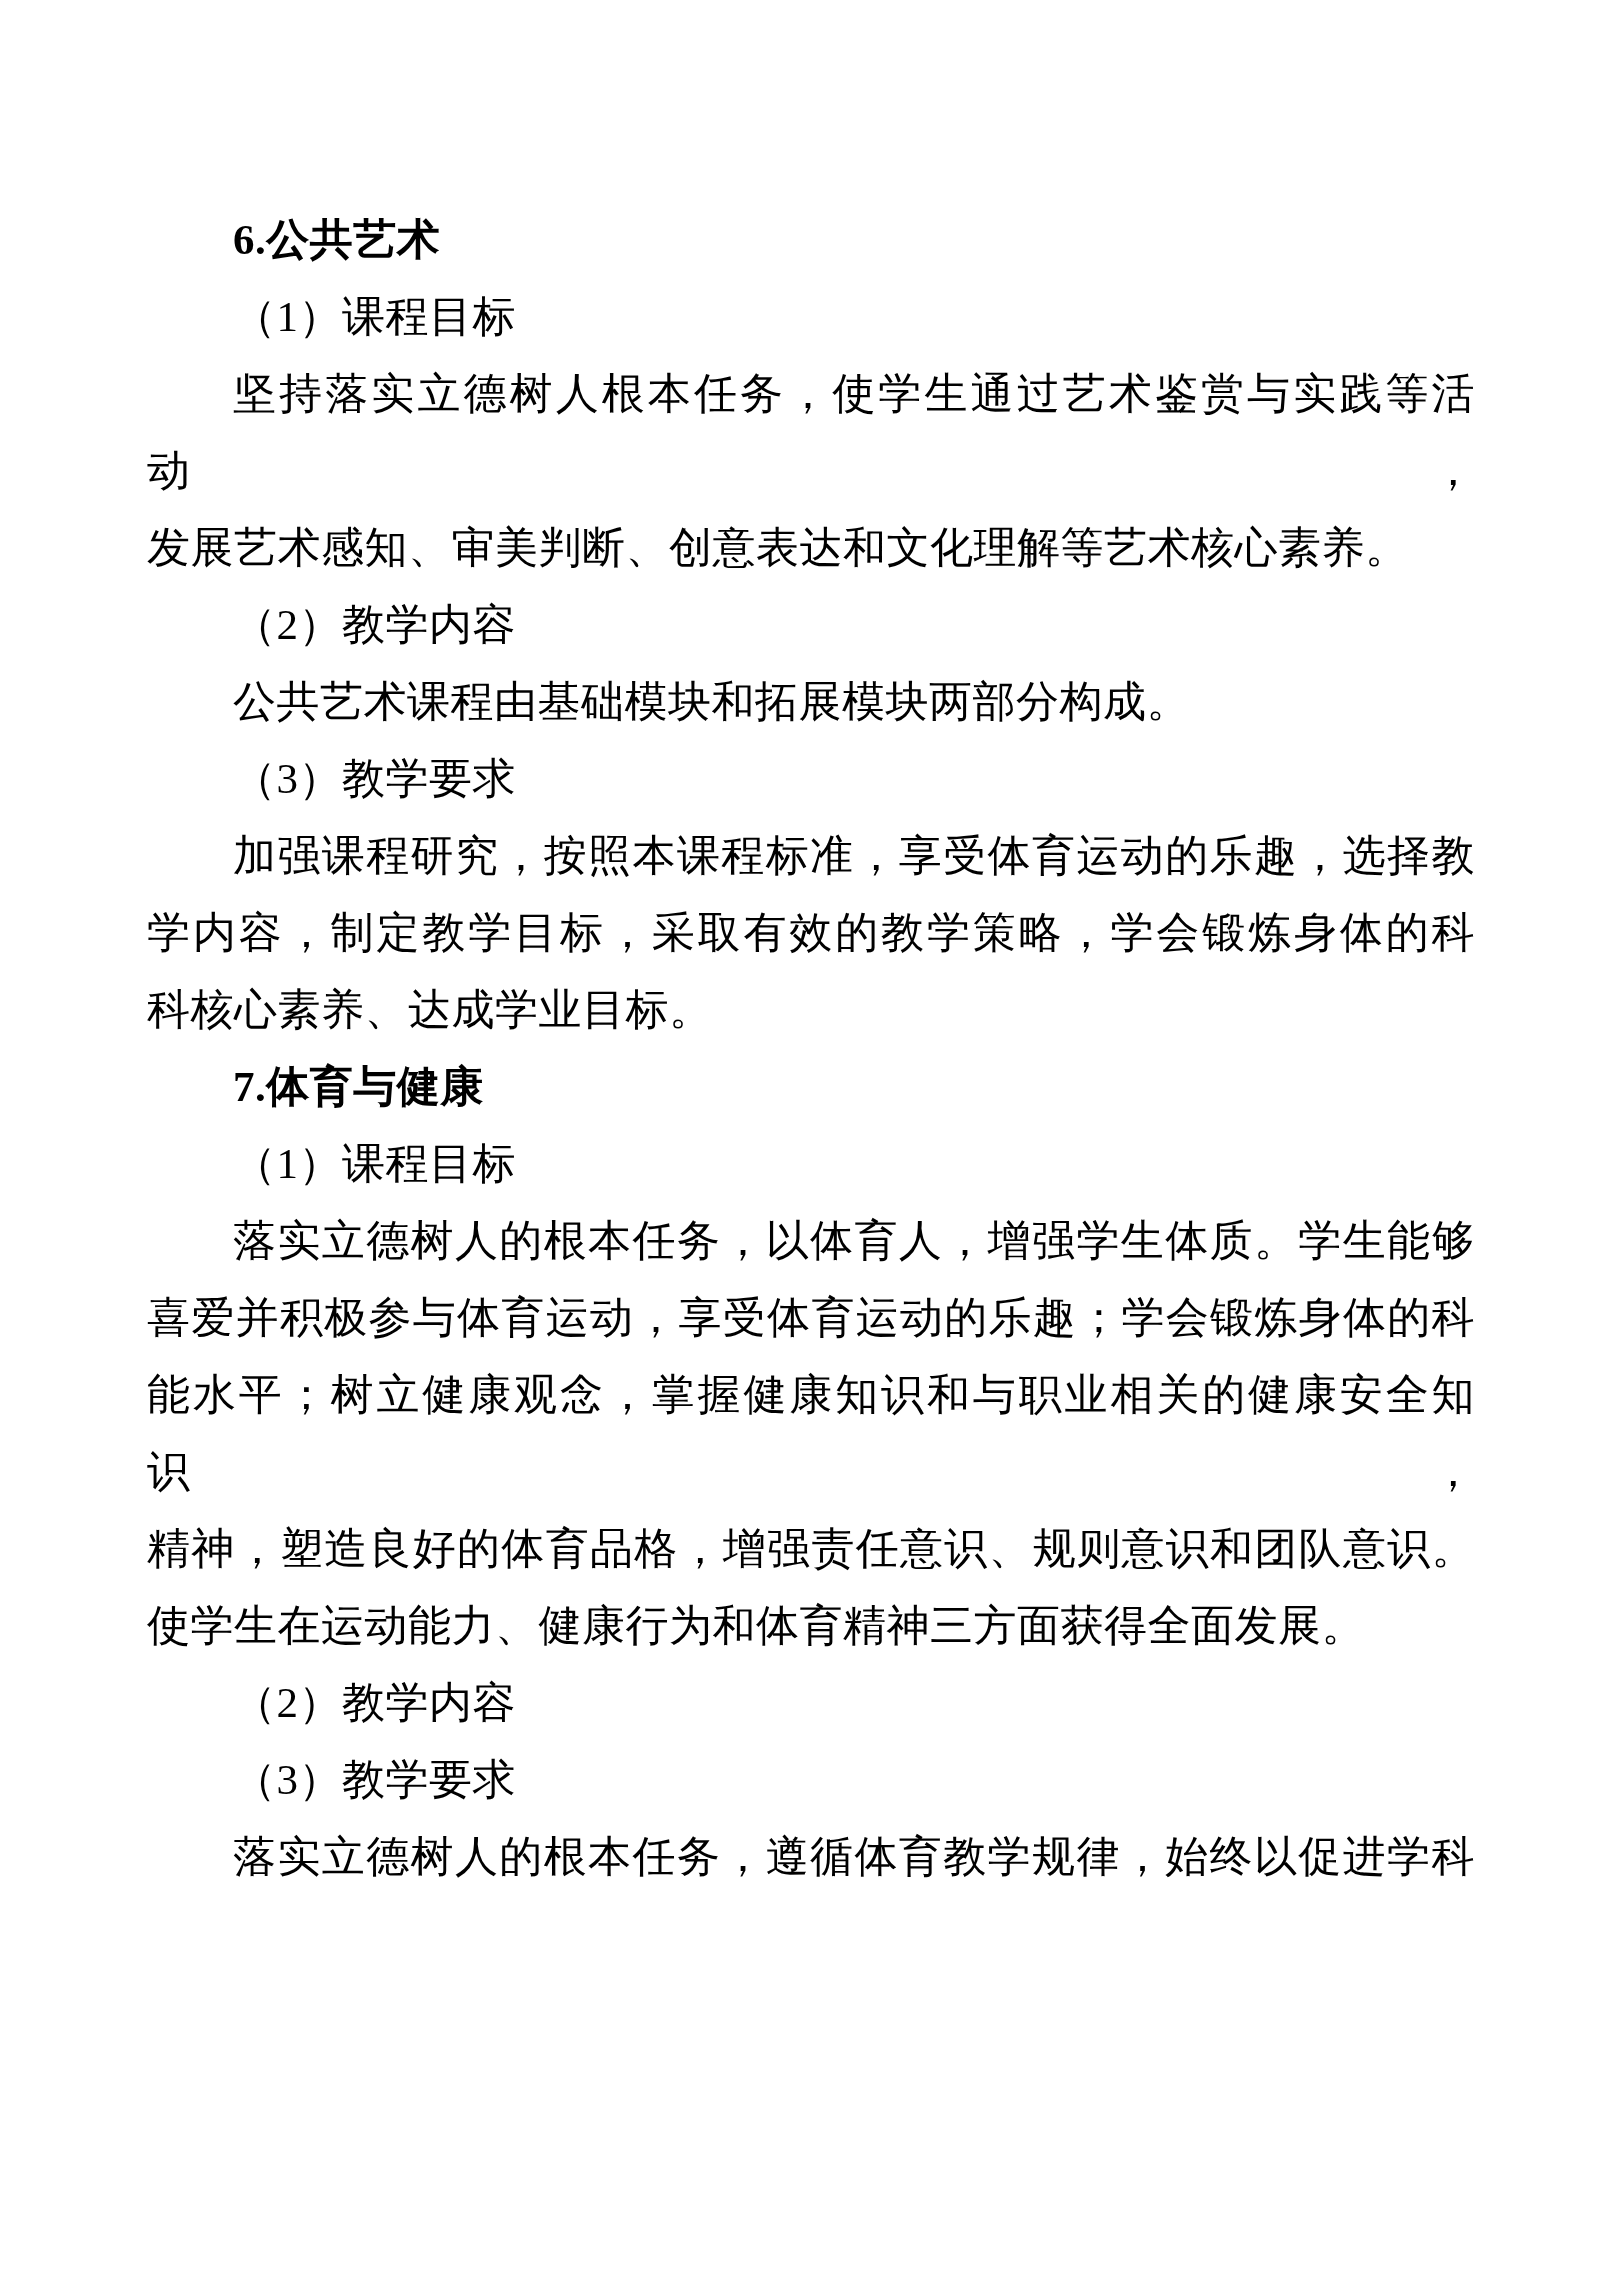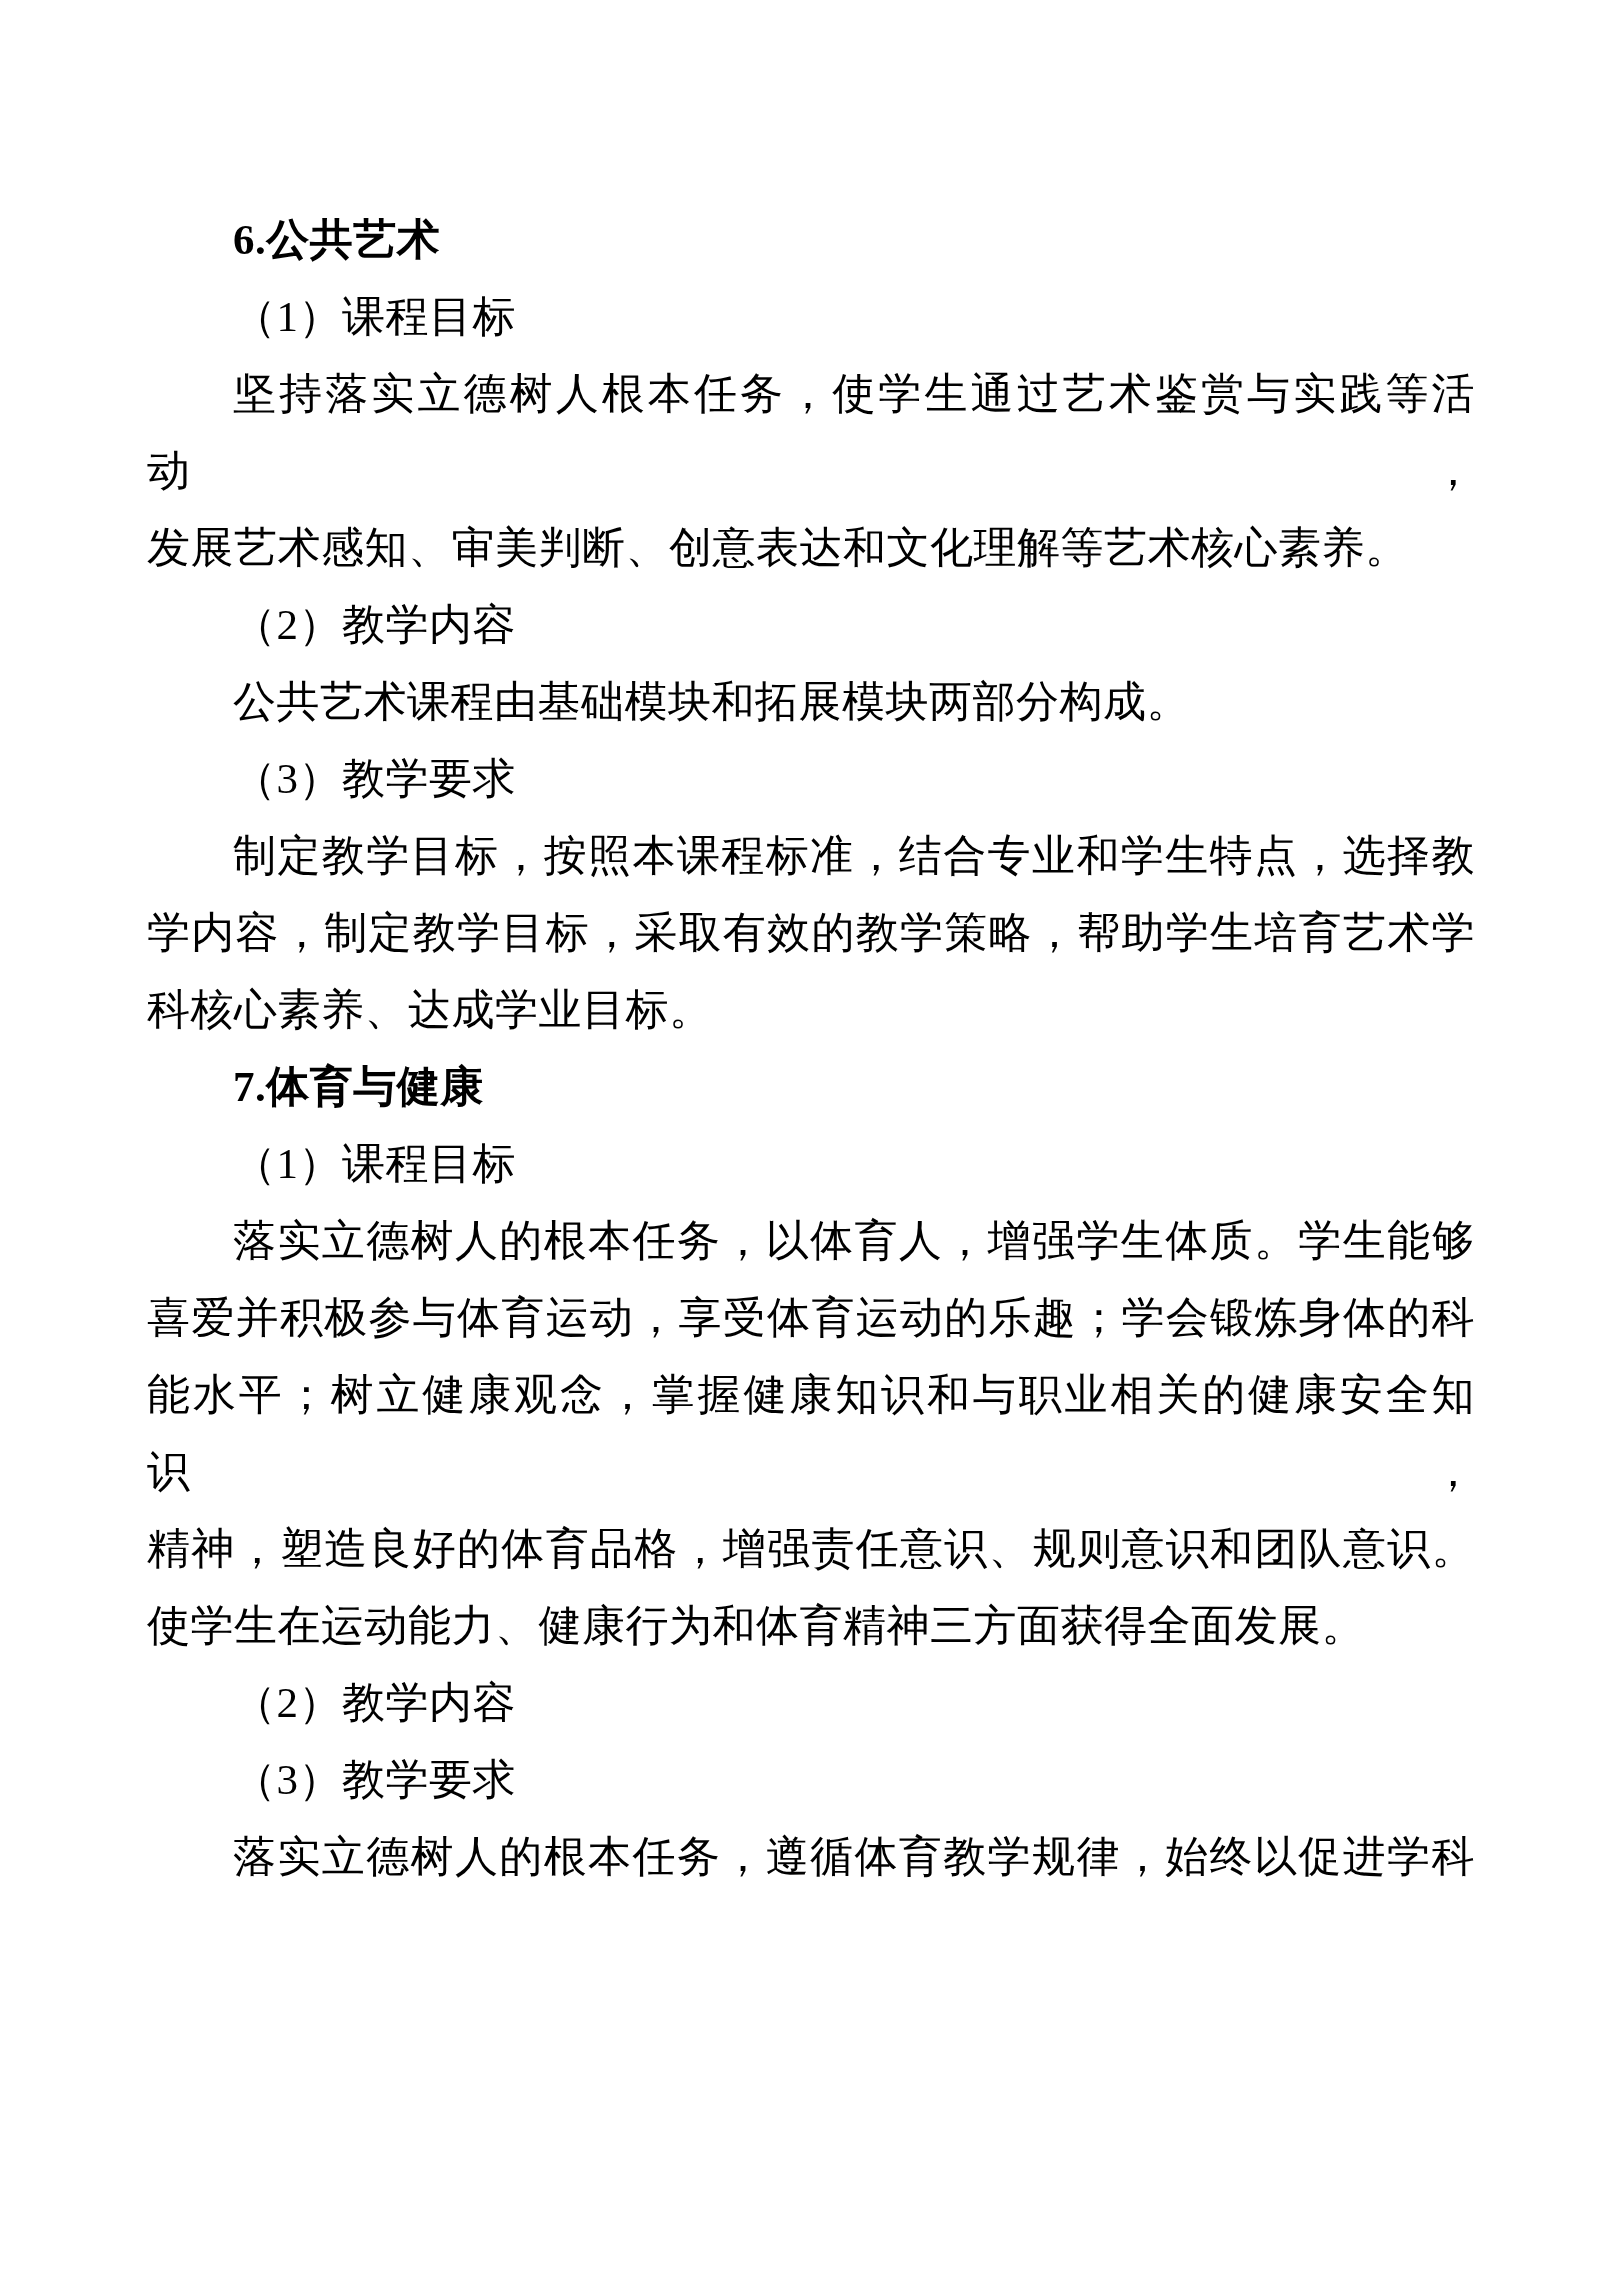--- a/index.html
+++ b/index.html
@@ -45,22 +45,22 @@
 
 <div class="page">
   <div class="content">
     <div class="line heading indent">6.公共艺术</div>
     <div class="line indent">（1）课程目标</div>
     <div class="line indent justify">坚持落实立德树人根本任务，使学生通过艺术鉴赏与实践等活动，</div>
     <div class="line">发展艺术感知、审美判断、创意表达和文化理解等艺术核心素养。</div>
     <div class="line indent">（2）教学内容</div>
     <div class="line indent">公共艺术课程由基础模块和拓展模块两部分构成。</div>
     <div class="line indent">（3）教学要求</div>
-    <div class="line indent justify">制定教学目标，按照本课程标准，结合专业和学生特点，选择教</div>
-    <div class="line justify">学内容，制定教学目标，采取有效的教学策略，帮助学生培育艺术学</div>
+    <div class="line indent justify">加强课程研究，按照本课程标准，享受体育运动的乐趣，选择教</div>
+    <div class="line justify">学内容，制定教学目标，采取有效的教学策略，学会锻炼身体的科</div>
     <div class="line">科核心素养、达成学业目标。</div>
     <div class="line heading indent">7.体育与健康</div>
     <div class="line indent">（1）课程目标</div>
     <div class="line indent justify">落实立德树人的根本任务，以体育人，增强学生体质。学生能够</div>
     <div class="line justify">喜爱并积极参与体育运动，享受体育运动的乐趣；学会锻炼身体的科</div>
     <div class="line justify">能水平；树立健康观念，掌握健康知识和与职业相关的健康安全知识，</div>
     <div class="line justify">精神，塑造良好的体育品格，增强责任意识、规则意识和团队意识。</div>
     <div class="line">使学生在运动能力、健康行为和体育精神三方面获得全面发展。</div>
     <div class="line indent">（2）教学内容</div>
     <div class="line indent">（3）教学要求</div>

